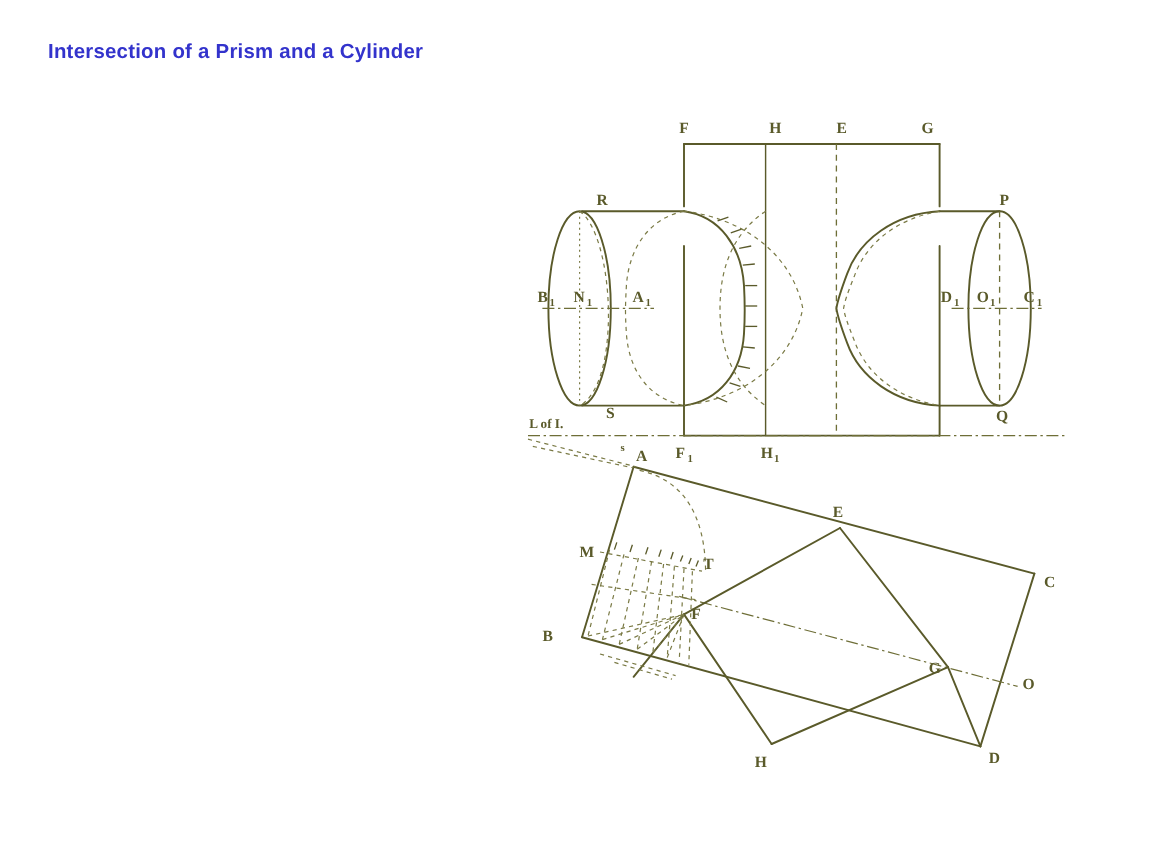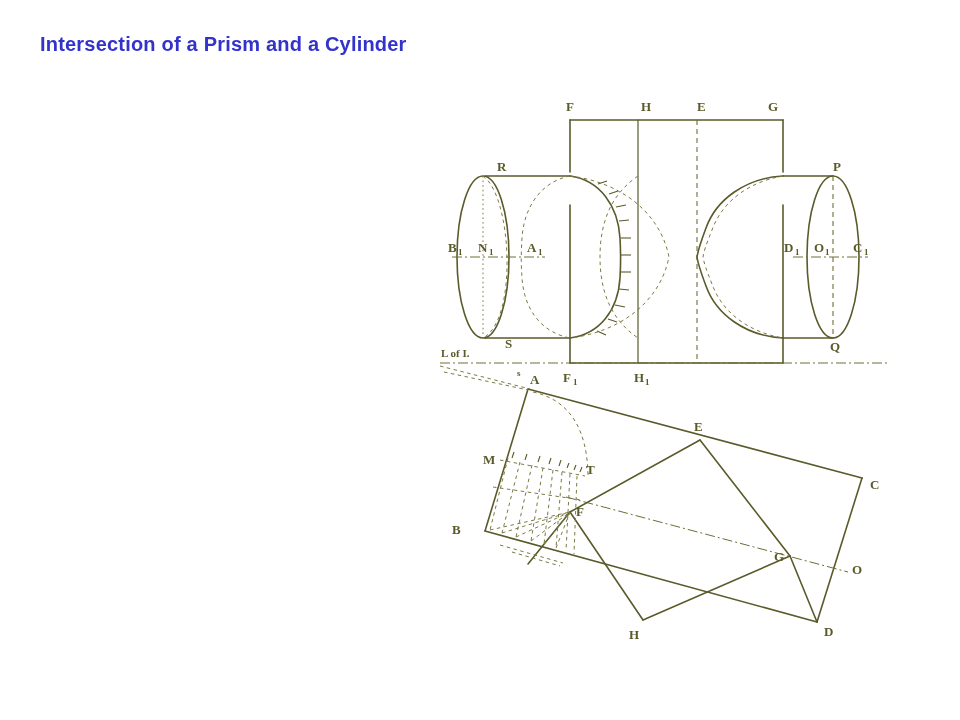--- a/index.html
+++ b/index.html
@@ -18,21 +18,21 @@
     position: relative;
     width: 960px;
     height: 720px;
     background: #ffffff;
   }
   #slide-title {
     position: absolute;
     left: 40px;
     top: 33px;
     font-family: "Liberation Sans", sans-serif;
-    font-size: 20px;
+    font-size: 17px;
     font-weight: bold;
     color: #3333CC;
     letter-spacing: 0.2px;
     white-space: nowrap;
   }
   #figure-wrap {
     position: absolute;
     left: 0;
     top: 0;
     width: 960px;

